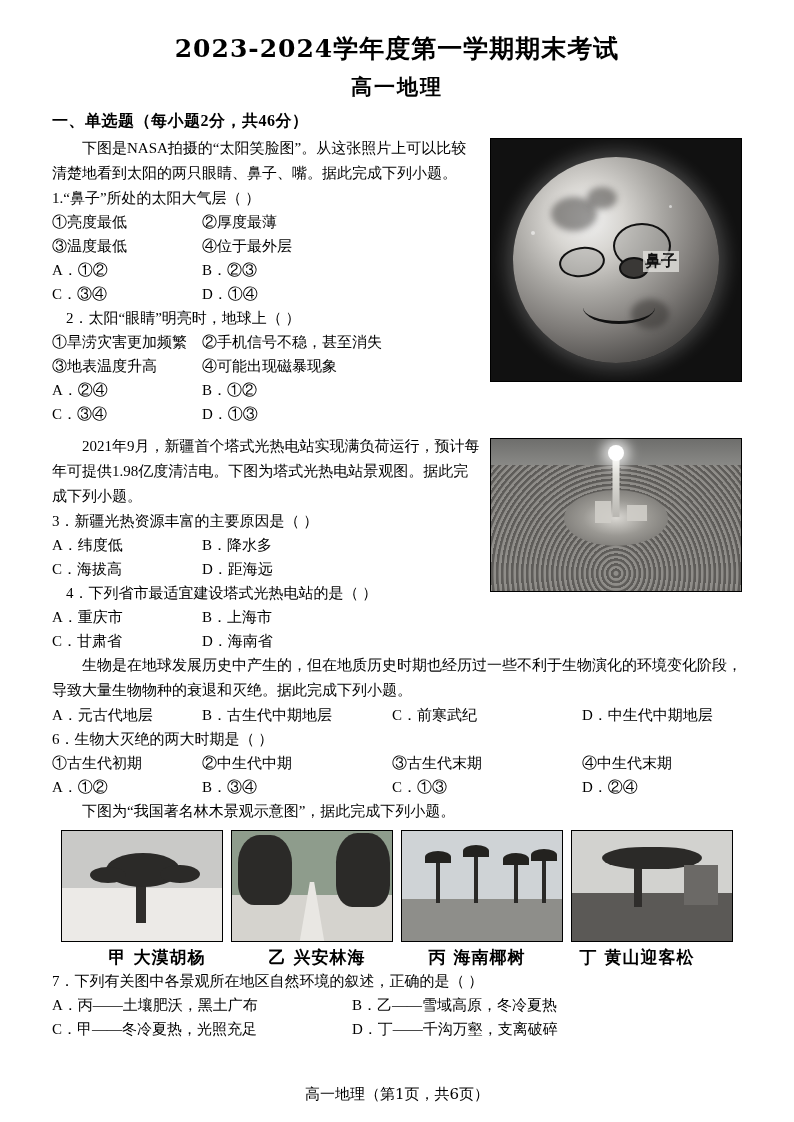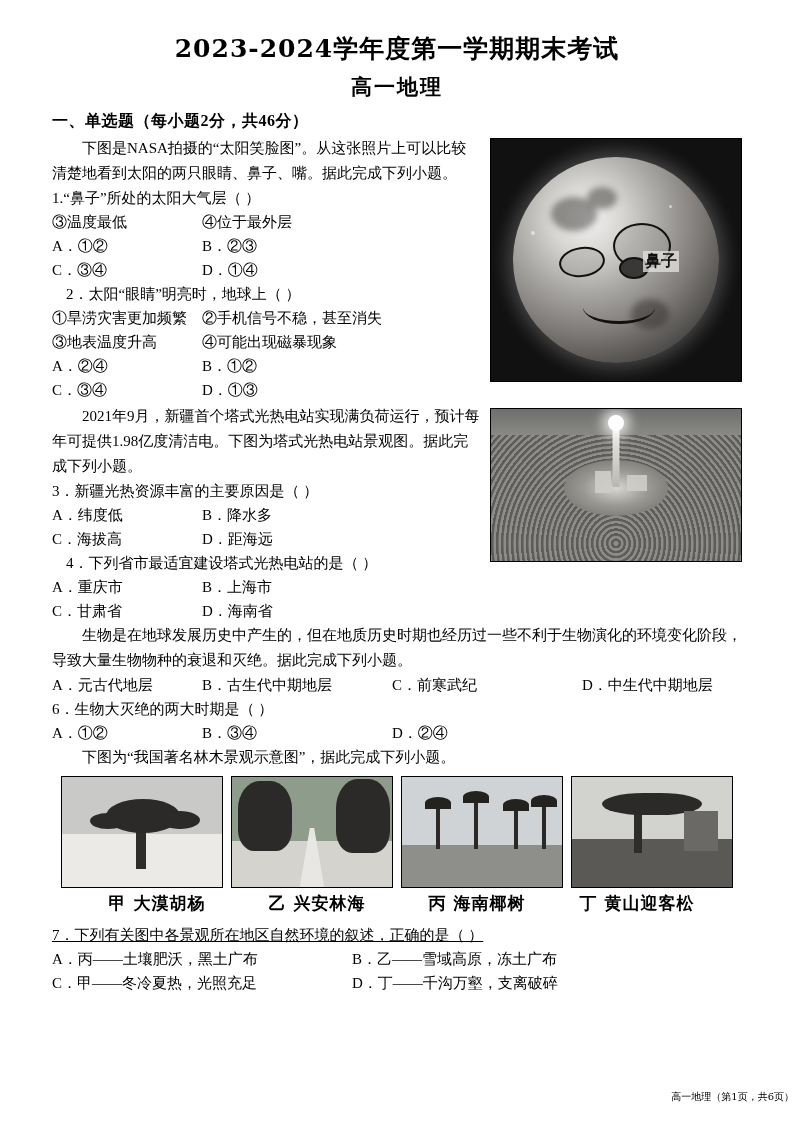--- a/index.html
+++ b/index.html
@@ -243,28 +243,28 @@
     font-size: 17px;
     font-weight: bold;
     font-family: "DejaVu Serif", "Liberation Serif", serif;
     letter-spacing: 1px;
   }
 
   .footer {
     position: absolute;
     left: 0; right: 0;
     bottom: 18px;
-    text-align: right;
-    font-size: 10px;
+    text-align: center;
+    font-size: 15px;
     font-family: "DejaVu Serif", "Liberation Serif", serif;
   }
   .w150 { width: 150px; }
   .w190 { width: 190px; }
   .w300 { width: 300px; }
-  .mt2 { margin-top: 2px; }
+  .mt2 { margin-top: 8px; }
 </style>
 </head>
 <body>
 
 <div class="page">
 
   <div class="title">2023-2024学年度第一学期期末考试</div>
   <div class="subtitle">高一地理</div>
 
   <div class="section-head">一、单选题（每小题2分，共46分）</div>
@@ -281,20 +281,24 @@
       <div class="eye eye-r"></div>
       <div class="nose"></div>
       <div class="nose-label">鼻子</div>
       <div class="mouth"></div>
     </div>
 
     <p class="para">下图是NASA拍摄的“太阳笑脸图”。从这张照片上可以比较清楚地看到太阳的两只眼睛、鼻子、嘴。据此完成下列小题。</p>
 
     <p class="q">1.“鼻子”所处的太阳大气层（  ）</p>
     <div class="opts">
+      <div class="w150">①亮度最低</div>
+      <div>②厚度最薄</div>
+    </div>
+    <div class="opts">
       <div class="w150">③温度最低</div>
       <div>④位于最外层</div>
     </div>
     <div class="opts">
       <div class="w150">A．①②</div>
       <div>B．②③</div>
     </div>
     <div class="opts">
       <div class="w150">C．③④</div>
       <div>D．①④</div>
@@ -357,22 +361,29 @@
 
   <div class="opts">
     <div class="w150">A．元古代地层</div>
     <div class="w190">B．古生代中期地层</div>
     <div class="w190">C．前寒武纪</div>
     <div>D．中生代中期地层</div>
   </div>
 
   <p class="q">6．生物大灭绝的两大时期是（  ）</p>
   <div class="opts">
+    <div class="w150">①古生代初期</div>
+    <div class="w190">②中生代中期</div>
+    <div class="w190">③古生代末期</div>
+    <div>④中生代末期</div>
+  </div>
+  <div class="opts">
     <div class="w150">A．①②</div>
     <div class="w190">B．③④</div>
+    <div class="w190">C．①③</div>
     <div>D．②④</div>
   </div>
 
   <p class="para">下图为“我国著名林木景观示意图”，据此完成下列小题。</p>
 
   <div class="photos">
     <div class="photo p1">
       <div class="tree-trunk" style="left:74px;top:48px;width:10px;height:44px;"></div>
       <div class="blob" style="left:44px;top:22px;width:74px;height:34px;"></div>
       <div class="blob" style="left:28px;top:36px;width:36px;height:16px;"></div>
@@ -401,24 +412,24 @@
     </div>
   </div>
 
   <div class="photo-captions">
     <div class="photo-cap">甲 大漠胡杨</div>
     <div class="photo-cap">乙 兴安林海</div>
     <div class="photo-cap">丙 海南椰树</div>
     <div class="photo-cap">丁 黄山迎客松</div>
   </div>
 
-  <p class="q" style="margin-top:8px;text-decoration:underline;">7．下列有关图中各景观所在地区自然环境的叙述，正确的是（  ）</p>
+  <p class="q" style="">7．下列有关图中各景观所在地区自然环境的叙述，正确的是（  ）</p>
   <div class="opts">
     <div class="w300">A．丙——土壤肥沃，黑土广布</div>
-    <div>B．乙——雪域高原，冻土广布</div>
+    <div>B．乙——雪域高原，冬冷夏热</div>
   </div>
   <div class="opts">
     <div class="w300">C．甲——冬冷夏热，光照充足</div>
     <div>D．丁——千沟万壑，支离破碎</div>
   </div>
 
   <div class="footer">高一地理（第1页，共6页）</div>
 </div>
 
 </body></html>

